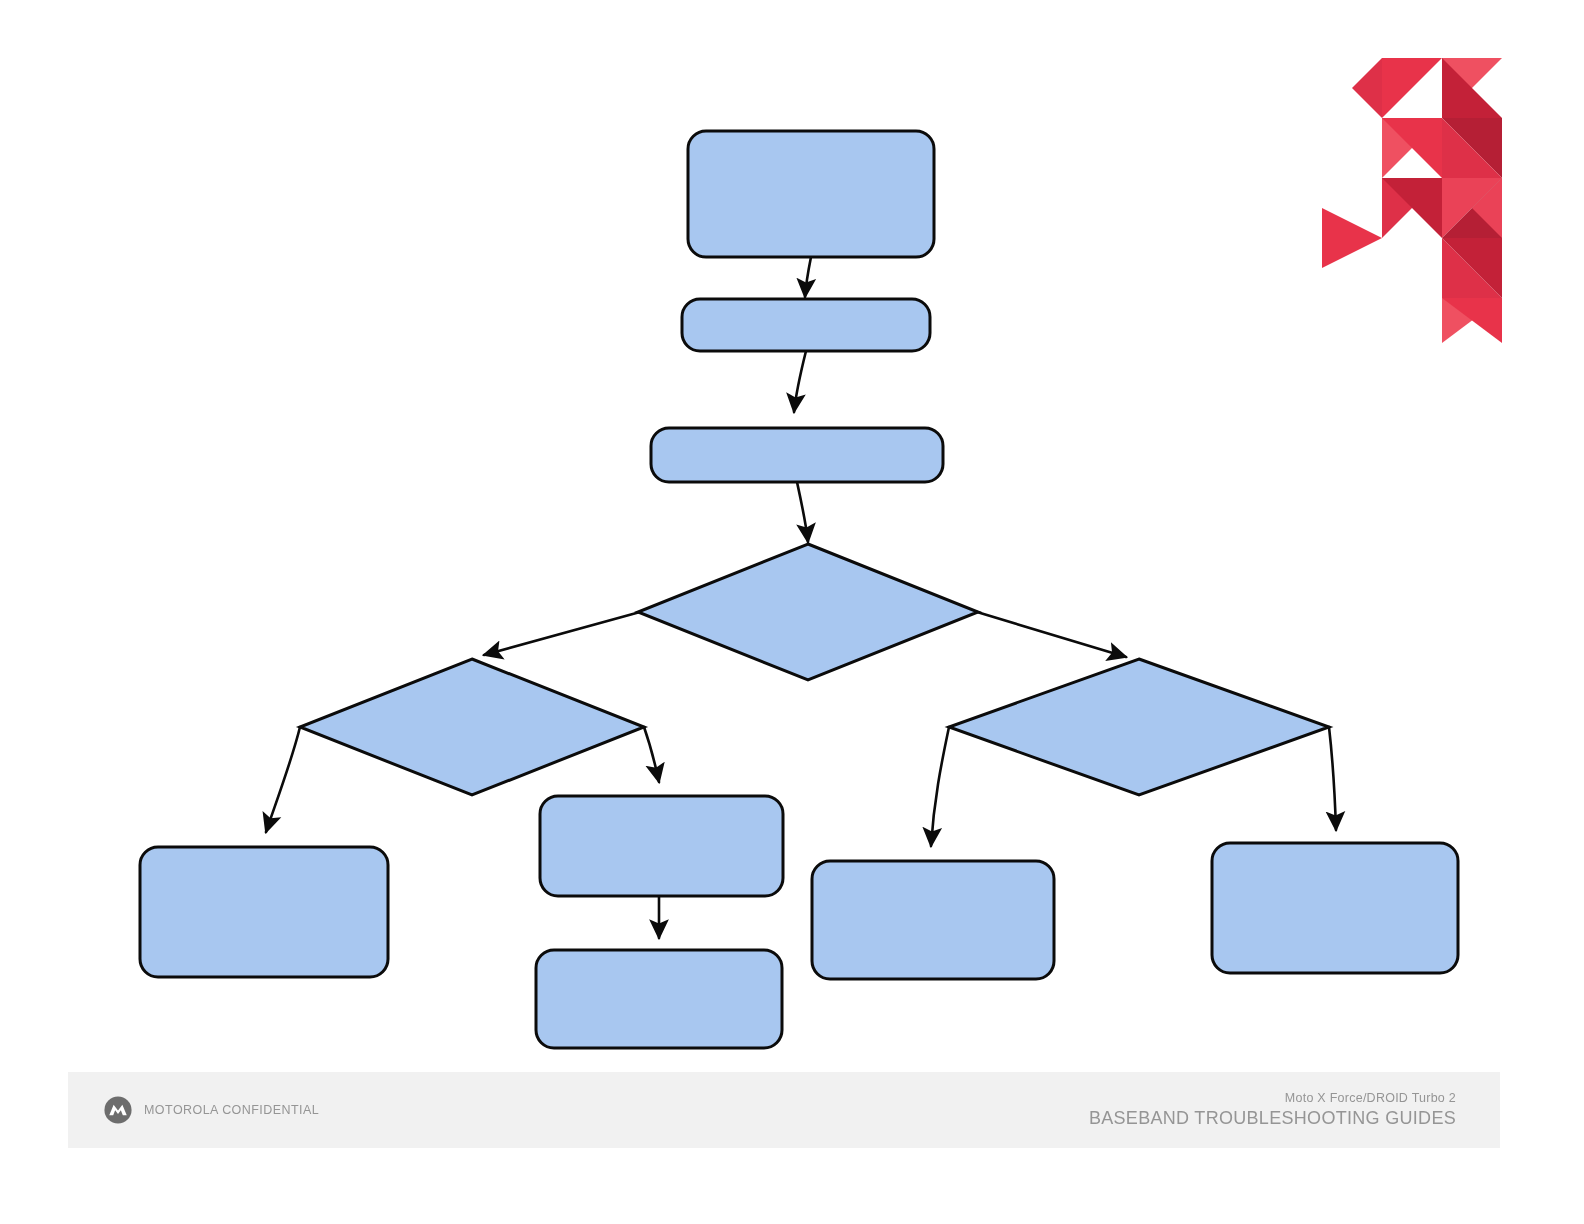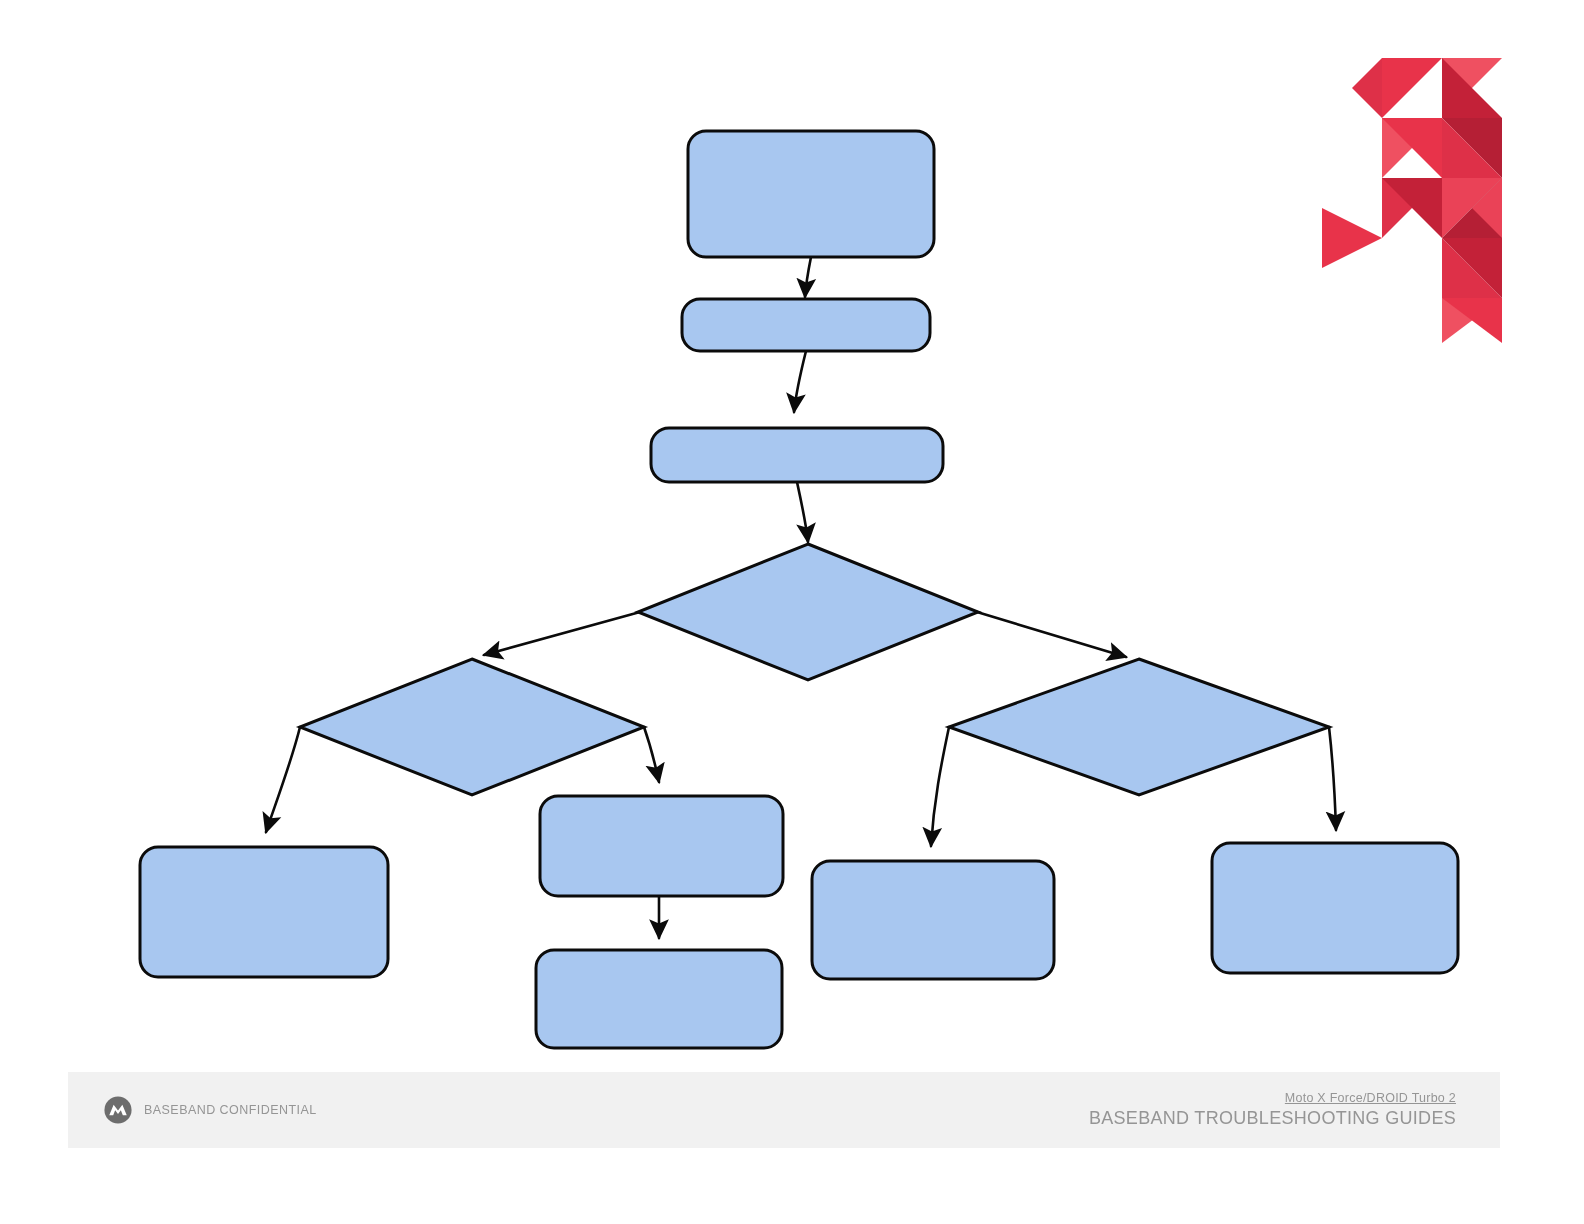--- a/index.html
+++ b/index.html
@@ -71,21 +71,21 @@
     position: absolute;
     right: 44px;
     top: 0;
     height: 76px;
     display: flex;
     flex-direction: column;
     align-items: flex-end;
     justify-content: center;
     gap: 3px;
   }
-  #footer-right .line1 { font-size: 12.5px; letter-spacing: .25px; text-decoration: underline; }
+  #footer-right .line1 { font-size: 12.5px; letter-spacing: .25px; }
   #footer-right .line2 { font-size: 18px; letter-spacing: .3px; }
 </style>
 </head>
 <body>
 
 <div id="slide">
 
   <svg id="brand-graphic" viewBox="0 0 180 285" width="180" height="285" aria-hidden="true">
     <g id="brand-tris">
         <polygon points="60,0 120,0 60,60" fill="#E8334A"></polygon>
@@ -142,21 +142,21 @@
       </g>
   </svg>
 
   <div id="footer-band">
 
     <div id="footer-left">
       <svg id="moto-mark" viewBox="0 0 64 64" aria-hidden="true">
         <circle cx="32" cy="32" r="31" fill="#6d6d6d"></circle>
         <path d="M12 44 L22 20 L32 33 L42 20 L52 44 L43 44 L38.5 32.5 L32 41 L25.5 32.5 L21 44 Z" fill="#ffffff"></path>
       </svg>
-      <span class="footer-text">BASEBAND CONFIDENTIAL</span>
+      <span class="footer-text">MOTOROLA CONFIDENTIAL</span>
     </div>
 
     <div id="footer-right">
       <span class="footer-text line1">Moto X Force/DROID Turbo 2</span>
       <span class="footer-text line2">BASEBAND TROUBLESHOOTING GUIDES</span>
     </div>
 
   </div>
 
 </div>

